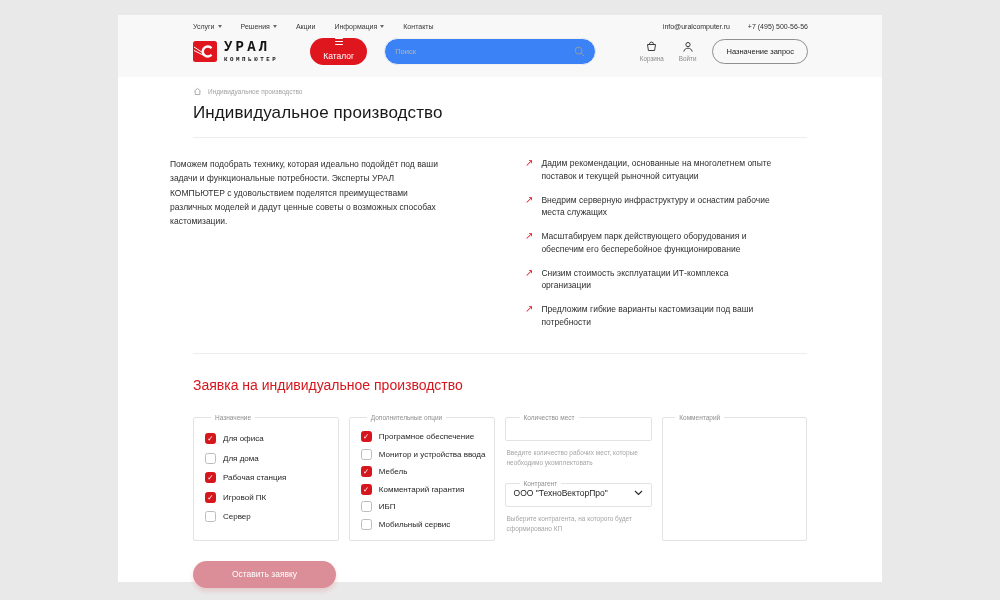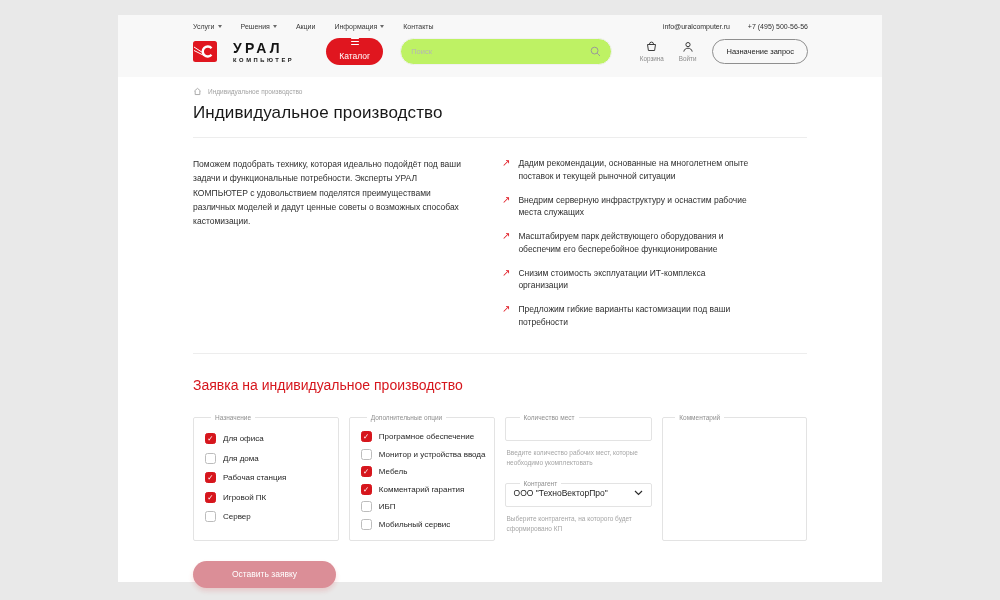--- a/index.html
+++ b/index.html
@@ -9,40 +9,40 @@
   .card { position:absolute; left:118px; top:15px; width:764px; height:567px; background:#ffffff; }
 
   
   .hdr { background:#f8f8f8; height:62px; padding:8px 74px 0 75px; }
   .hdr-top { display:flex; justify-content:space-between; align-items:center; font-size:7px; color:#3a3a3a; }
   .nav { display:flex; gap:19px; }
   .nav-item { display:inline-flex; align-items:center; gap:3px; cursor:pointer; color:#3a3a3a; }
   .caret { width:0; height:0; border-left:2.5px solid transparent; border-right:2.5px solid transparent; border-top:3px solid #6a6a6a; }
   .contacts { display:flex; gap:18px; color:#2f2f2f; }
   .hdr-main { display:flex; align-items:center; margin-top:8px; }
-  .logo { display:flex; align-items:center; gap:16px; cursor:pointer; }
+  .logo { display:flex; align-items:center; gap:7px; cursor:pointer;font-family:Liberation Mono, monospace; }
   .logo-text .l1 { font-size:14px; font-weight:700; letter-spacing:3.2px; line-height:1; color:#141414; }
   .logo-text .l2 { font-size:5.8px; font-weight:700; letter-spacing:2.55px; color:#141414; margin-top:2px; }
   .catalog-btn { margin-left:32px; height:27px; padding:0 13px; border:none; border-radius:14px; background:#e0161f; color:#fff; font-size:8.5px; display:flex; align-items:center; gap:6px; cursor:pointer; font-family:inherit;flex-direction:column; }
   .burger { display:flex; flex-direction:column; gap:1.6px; }
   .burger span { display:block; width:8px; height:1.3px; background:#fff; border-radius:1px; }
-  .search { margin-left:17px; width:212px; height:27px; background:#bef264; border:1px solid #f1f1f1; border-radius:14px; display:flex; align-items:center; padding:0 10px; }
+  .search { margin-left:17px; width:212px; height:27px; background:#3b82f6; border:1px solid #f1f1f1; border-radius:14px; display:flex; align-items:center; padding:0 10px; }
   .search input { flex:1; border:none; outline:none; background:transparent; font-size:7.5px; color:#333; font-family:inherit; }
   .search input::placeholder { color:#b5b5b5; }
   .mini-actions { margin-left:auto; display:flex; gap:15px; }
   .mini-action { display:flex; flex-direction:column; align-items:center; gap:2px; font-size:6.3px; color:#8b8b8b; cursor:pointer; }
   .request-btn { margin-left:16px; height:25px; padding:0 13px; background:transparent; border:1px solid #8f8f8f; border-radius:13px; font-size:7.5px; color:#222; cursor:pointer; font-family:inherit; }
 
   
   .crumbs { display:flex; align-items:center; gap:6px; padding:0 75px; margin-top:10px; font-size:6.5px; color:#a3a3a3; }
   .page-title { padding:0 75px; margin-top:7px; font-size:17px; font-weight:500; color:#181818; letter-spacing:.1px; }
   .rule { border:none; border-top:1px solid #ededed; margin:14px 75px 0; }
 
   
-  .intro-row { display:flex; justify-content:space-between; padding:0 75px; margin-top:19px; }
+  .intro-row { display:flex; justify-content:space-between; padding:0 52px; margin-top:19px; }
   .intro-text { width:268px; font-size:8.5px; line-height:1.68; color:#2e2e2e; }
   .benefits { width:305px; display:flex; flex-direction:column; gap:11px; }
   .benefit { display:flex; gap:8px; }
   .benefit .arr { color:#e0161f; font-size:10px; line-height:1.15; }
   .benefit .txt { font-size:8.5px; line-height:1.5; color:#2e2e2e; width:232px; }
 
   
   .form-title { padding:0 75px; margin-top:23px; font-size:14px; font-weight:500; color:#d6161d; }
   .form-row { display:flex; gap:10px; padding:0 75px; margin-top:21px; align-items:flex-start; }
   fieldset { border:1px solid #e3e3e3; border-radius:2px; background:#fff; }

